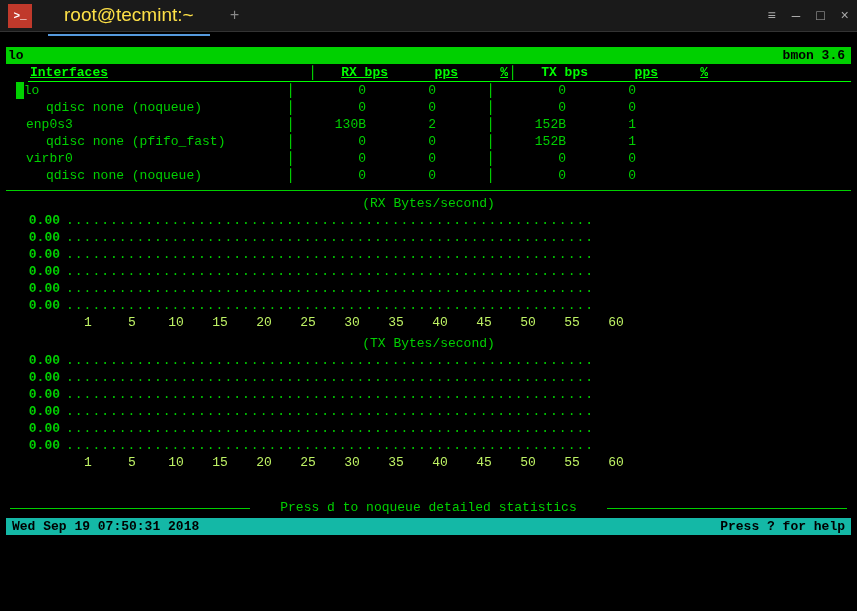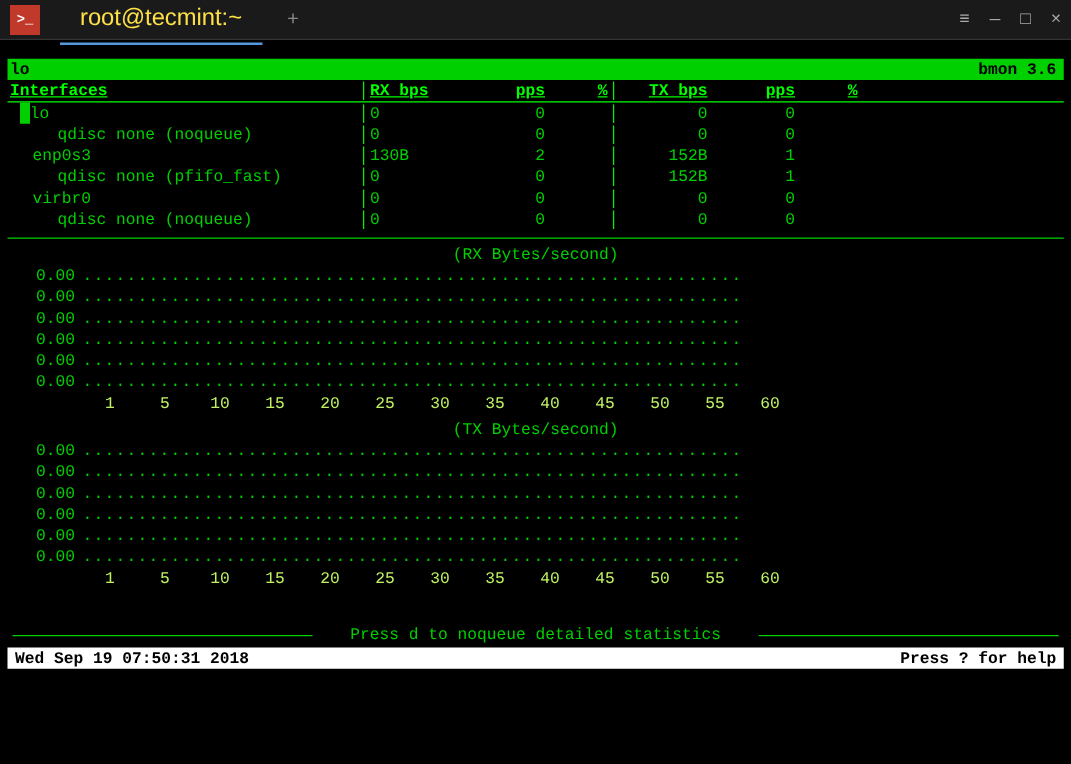--- a/index.html
+++ b/index.html
@@ -73,26 +73,27 @@
       padding: 0 2px;
     }
     .topbar-right {
       padding: 0 6px;
     }
     .table-header {
       color: #00ff00;
       display: flex;
       font-weight: bold;
       border-bottom: 1px solid #00ff00;
+      margin-left: 22px;
     }
     .col-iface { width: 280px; text-decoration: underline; padding-left: 2px; }
-    .col-rx { width: 70px; text-align: left; text-decoration: underline; }
+    .col-rx { width: 70px; text-align: right; text-decoration: underline; }
     .col-pps { width: 70px; text-align: right; text-decoration: underline; }
     .col-pct { width: 50px; text-align: right; text-decoration: underline; }
-    .col-tx { width: 70px; text-align: right; text-decoration: underline; }
+    .col-tx { width: 70px; text-align: right; }
     .row {
       display: flex;
       color: #00d000;
     }
     .row .col-iface,
     .row .col-rx,
     .row .col-pps,
     .row .col-pct,
     .row .col-tx {
       text-decoration: none;
@@ -116,20 +117,21 @@
       color: #00d000;
     }
     .graph-row {
       display: flex;
       color: #00d000;
     }
     .graph-ylabel {
       width: 60px;
       text-align: right;
       padding-right: 6px;
+      font-weight: bold;
     }
     .graph-dots {
       letter-spacing: 1px;
     }
     .graph-xaxis {
       color: #bef264;
       padding-left: 60px;
       letter-spacing: 0px;
     }
     .graph-xaxis span {
@@ -150,21 +152,21 @@
     .hint-line::after {
       content: '';
       position: absolute;
       top: 50%;
       width: 240px;
       border-top: 1px solid #00d000;
     }
     .hint-line::before { left: 4px; }
     .hint-line::after { right: 4px; }
     .statusbar {
-      background: #ffffff;
+      background: #14b8a6;
       color: #000;
       display: flex;
       font-weight: bold;
       margin-top: 2px;
     }
     .statusbar-left { flex: 1; padding: 0 6px; }
     .statusbar-right { padding: 0 6px; }
     .indent1 { padding-left: 20px; }
     .indent2 { padding-left: 40px; }
   </style>

